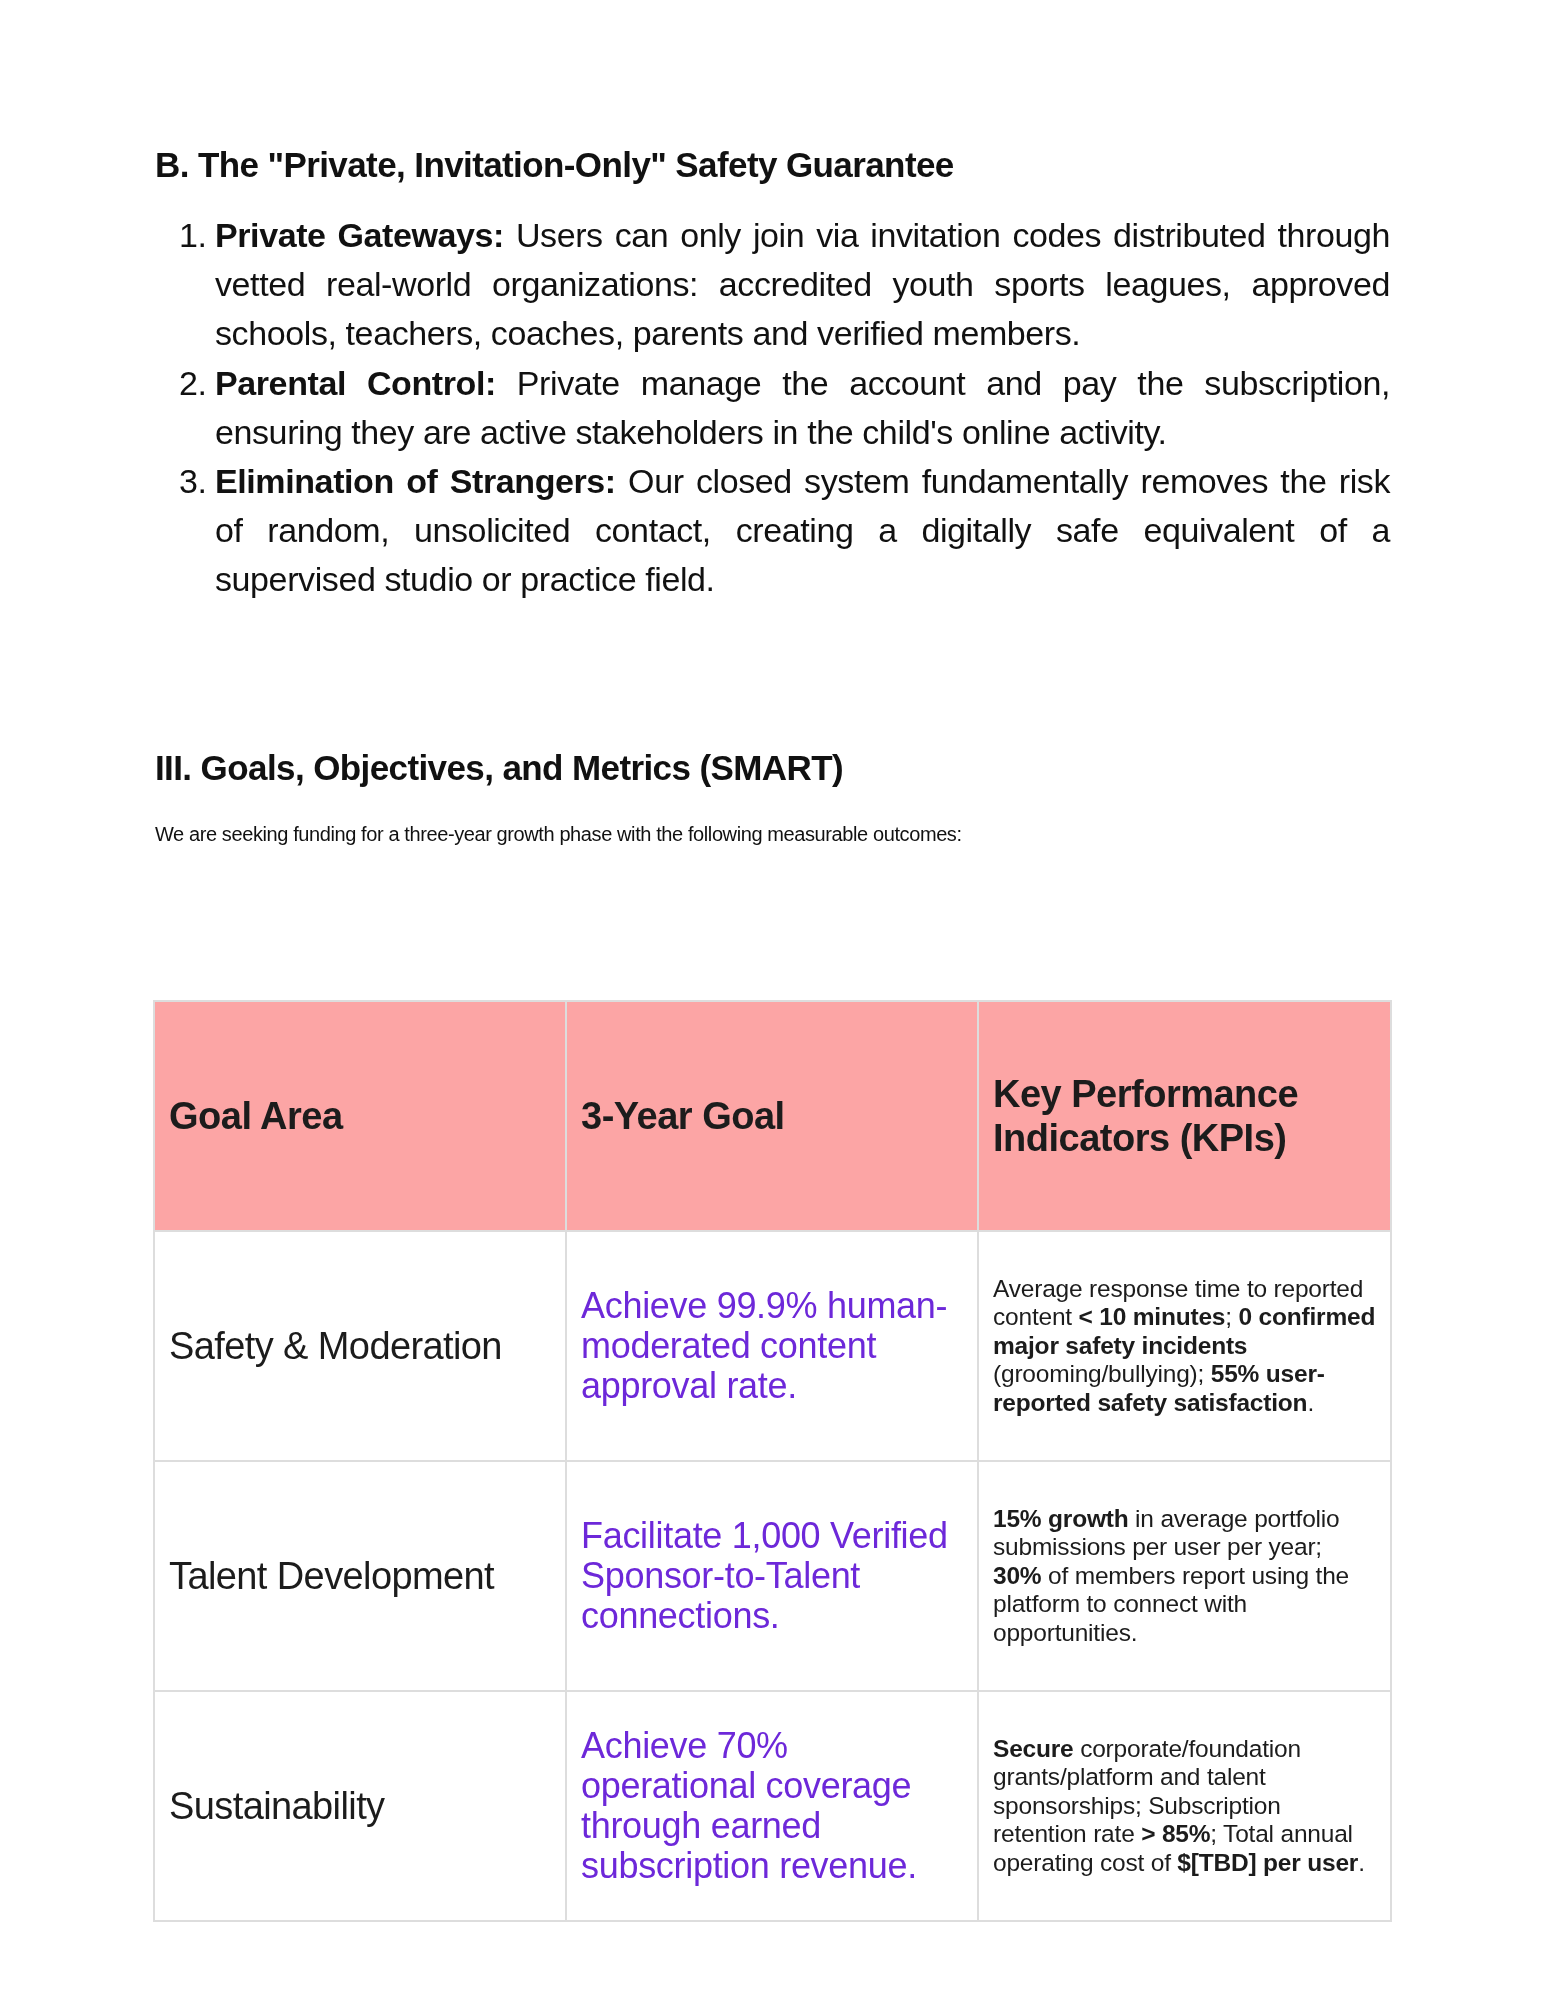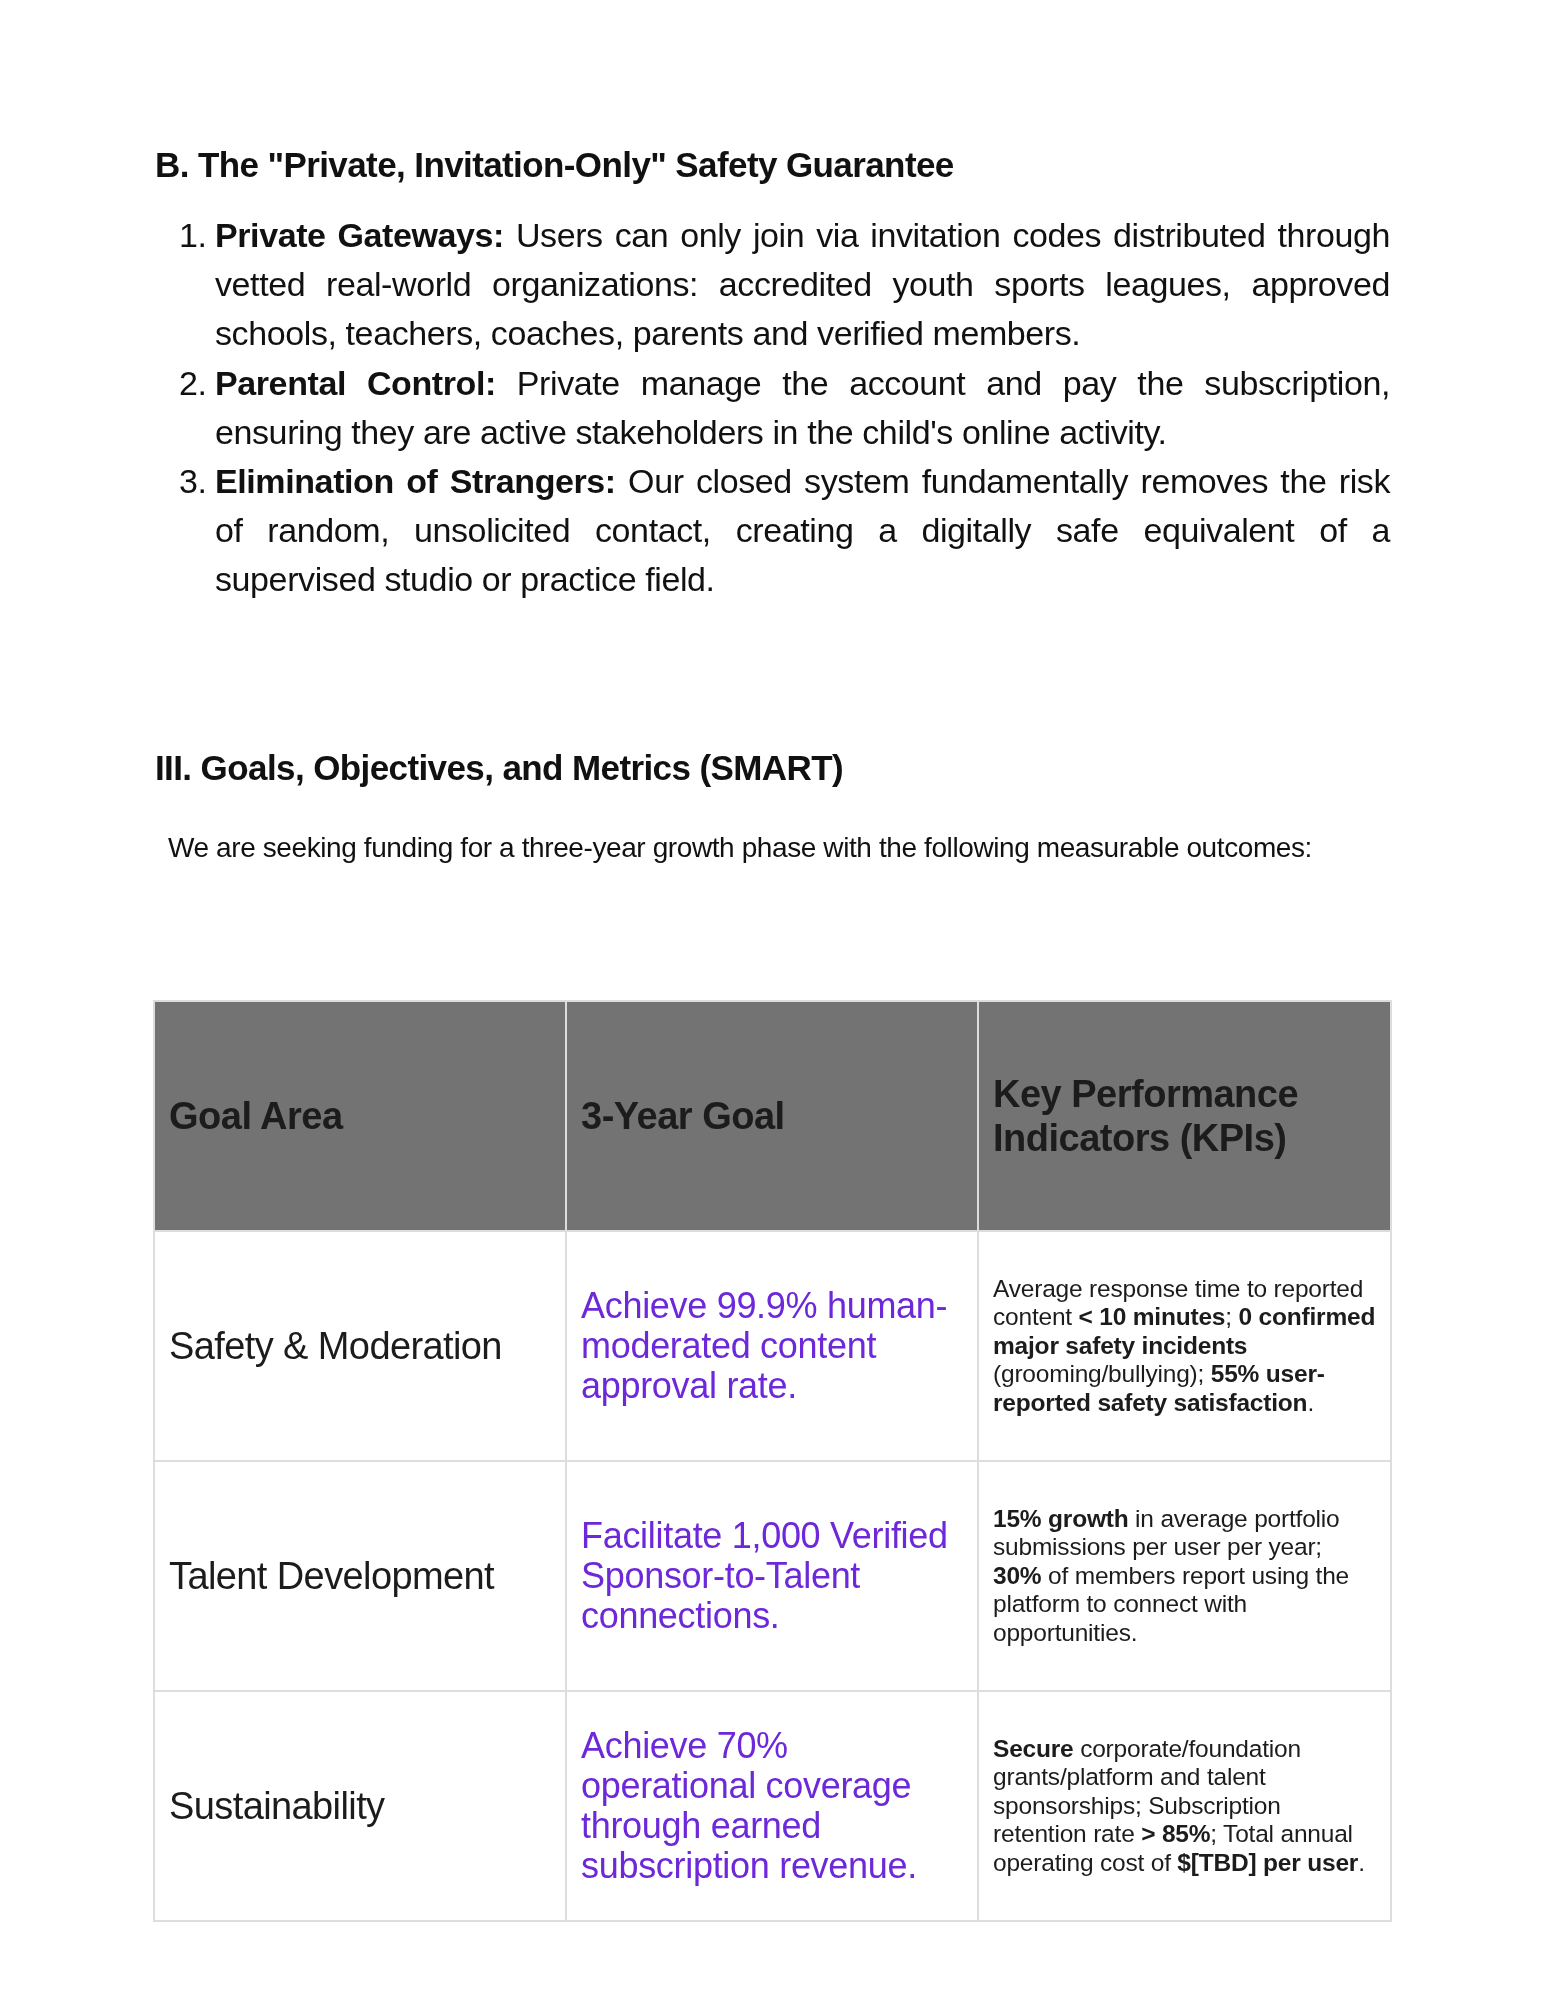--- a/index.html
+++ b/index.html
@@ -25,36 +25,36 @@
     .list li {
       position: relative; padding-left: 60px;
       font-size: 34px; line-height: 49.2px; text-align: justify;
       font-family: "Liberation Sans", sans-serif; color: #111;
       letter-spacing: -0.4px;
     }
     .list li .num { position: absolute; left: 24px; top: 0; }
     .list li b { font-weight: bold; }
 
     .intro {
-      position: absolute; left: 0; top: 812px; width: 1180px; margin: 13px;
-      font-size: 28px; line-height: 45px; color: #111; letter-spacing: -0.4px;
+      position: absolute; left: 0; top: 812px; width: 1180px; margin: 0;
+      font-size: 20px; line-height: 45px; color: #111; letter-spacing: -0.4px;
     }
 
     .kpi-table {
       position: absolute; left: -2px; top: 1000px;
       width: 1237px; border-collapse: collapse; table-layout: fixed;
     }
     .kpi-table td, .kpi-table th {
       border: 2px solid #dddddd; vertical-align: middle; text-align: left;
       padding: 0 14px; box-sizing: border-box;
     }
     .kpi-table col.c1 { width: 412px; }
     .kpi-table col.c2 { width: 412px; }
     .kpi-table col.c3 { width: 413px; }
-    .kpi-table thead tr { height: 230px; background: #737373; }
+    .kpi-table thead tr { height: 230px; background: #fca5a5; }
     .kpi-table tbody tr { height: 230px; }
     .kpi-table th {
       font-weight: bold; font-size: 38px; line-height: 44px; color: #1c1c1c;
       letter-spacing: -0.5px;
     }
     .area { font-weight: normal; font-size: 38px; color: #1c1c1c; letter-spacing: -0.6px; white-space: nowrap; }
     .goal { font-size: 36px; line-height: 40px; color: #6d28d9; letter-spacing: -0.3px; }
     .kpi { font-size: 24.5px; line-height: 28.5px; color: #1c1c1c; letter-spacing: -0.2px; }
     .kpi b { font-weight: bold; text-align: center; }
   </style>

